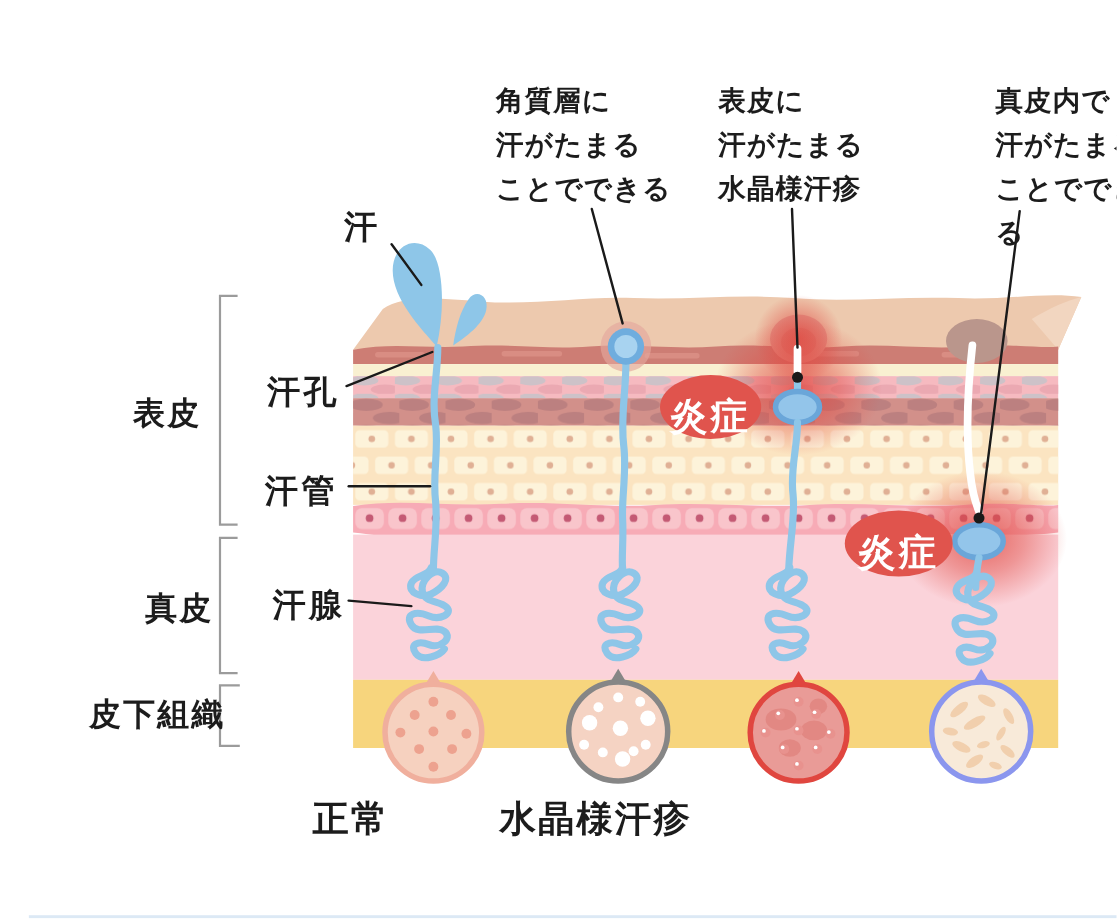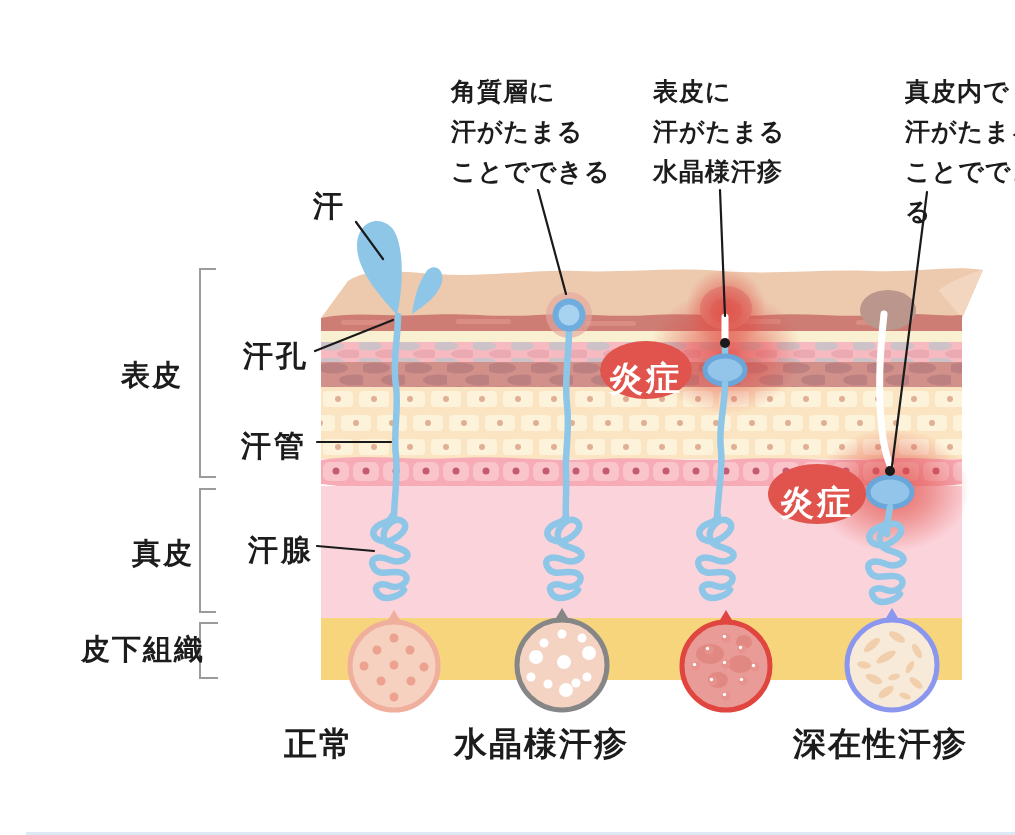--- a/index.html
+++ b/index.html
@@ -264,16 +264,15 @@
 
   <div class="txt layerlbl" style="left:95px; top:356px;">表皮</div>
   <div class="txt layerlbl" style="left:106px; top:534px;">真皮</div>
   <div class="txt layerlbl" style="left:55px; top:630px;">皮下組織</div>
 
   <div class="inflam" style="left:574px; top:356px; width:92px;">炎症</div>
   <div class="inflam" style="left:744px; top:480px; width:94px;">炎症</div>
 
   <div class="txt cond" style="left:258px; top:722px;">正常</div>
   <div class="txt cond" style="left:428px; top:722px;">水晶様汗疹</div>
-  <div class="txt cond" style="left:767px; top:722px;">深在性汗疹</div>
 
   <div class="bottom-line"></div>
 </div>
 
 </body></html>

